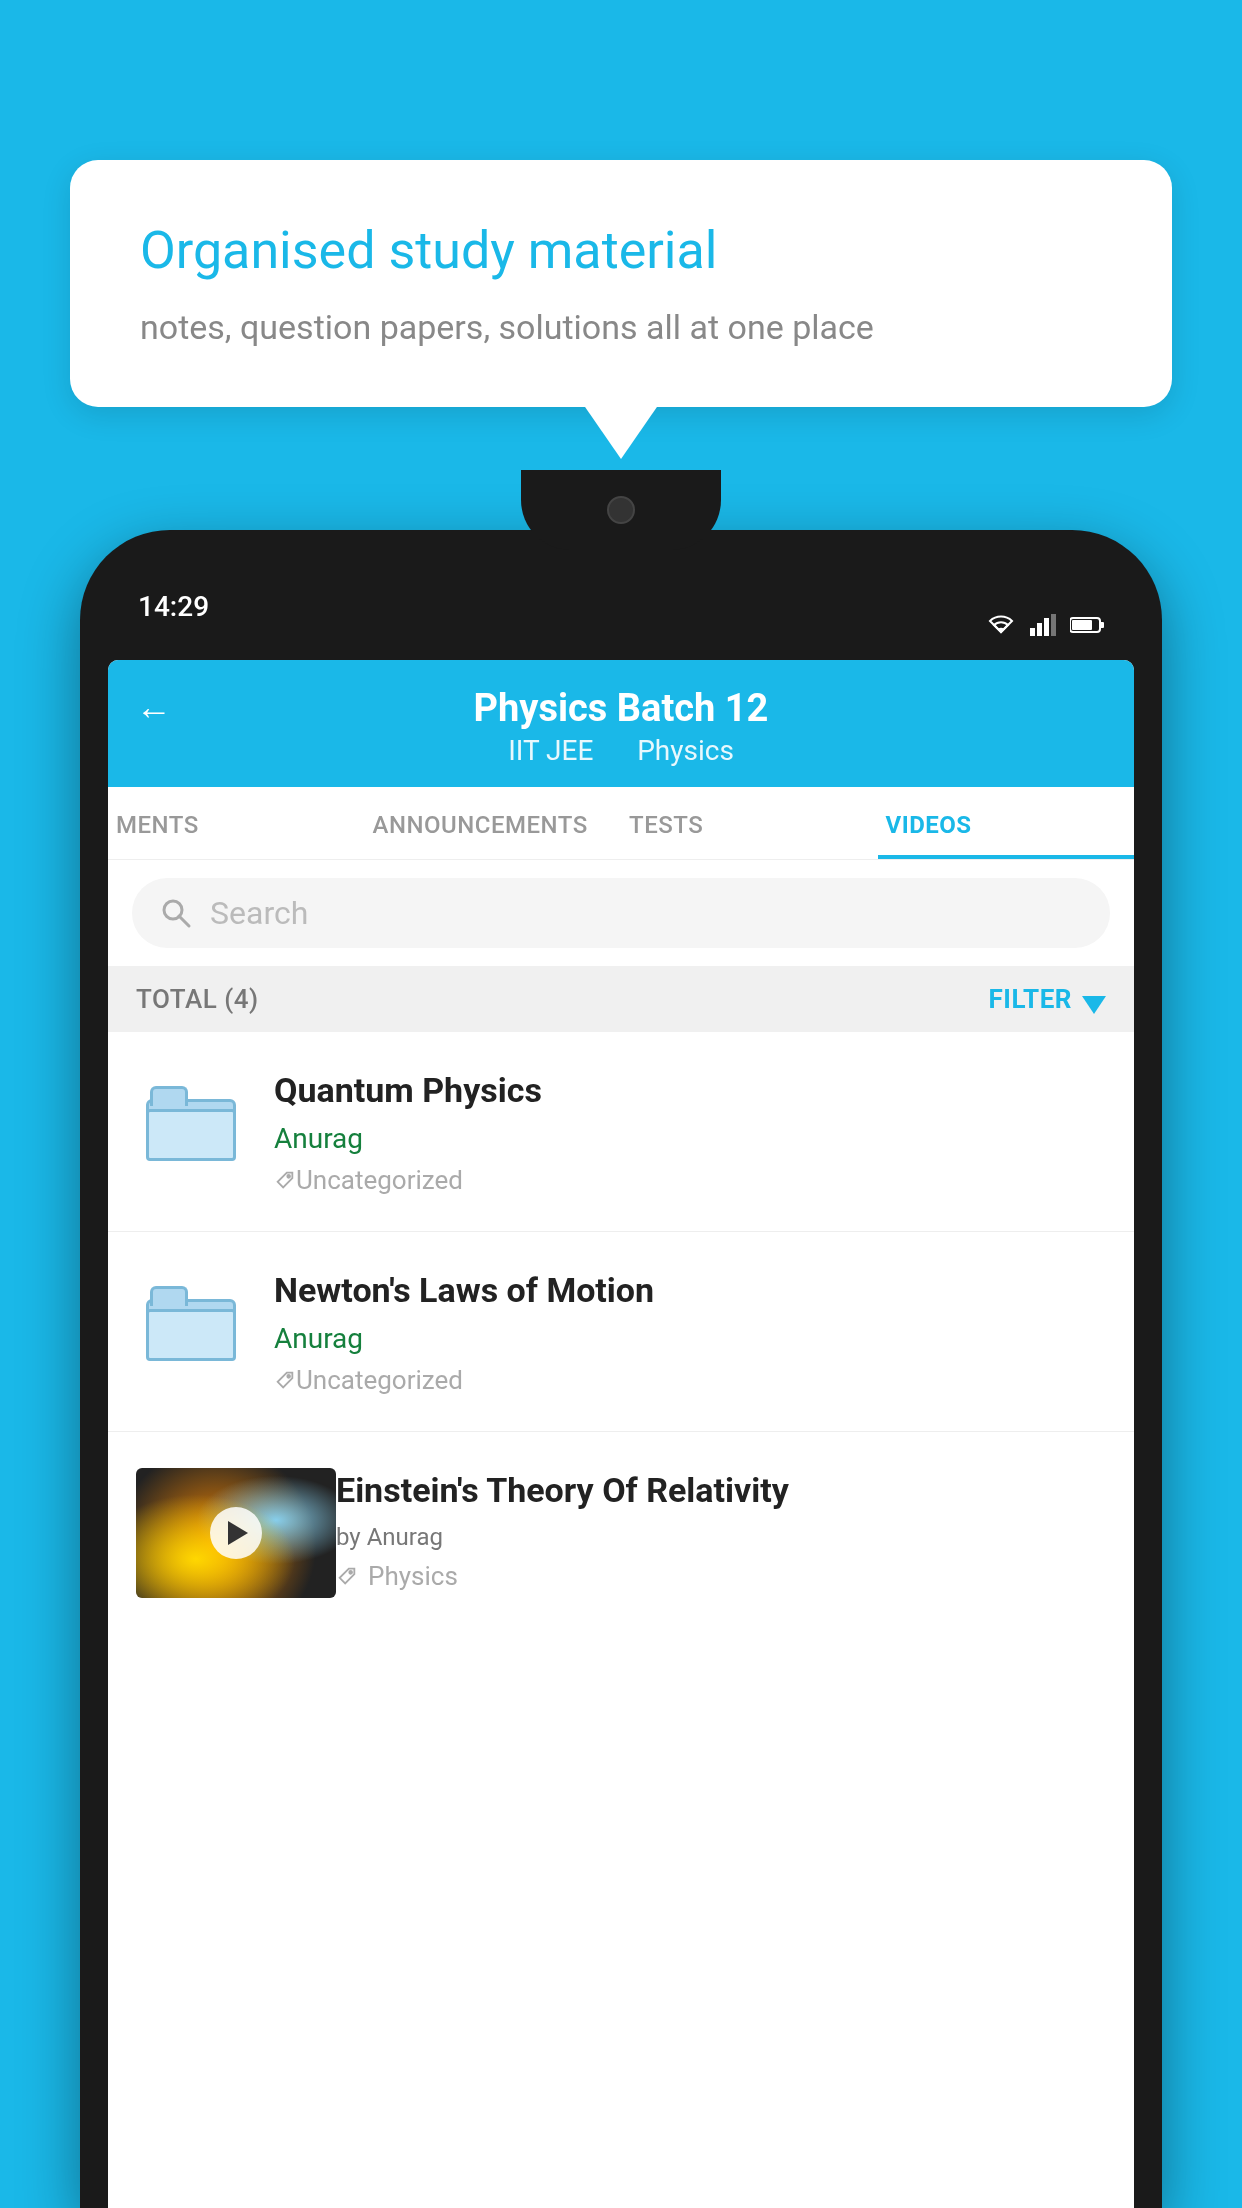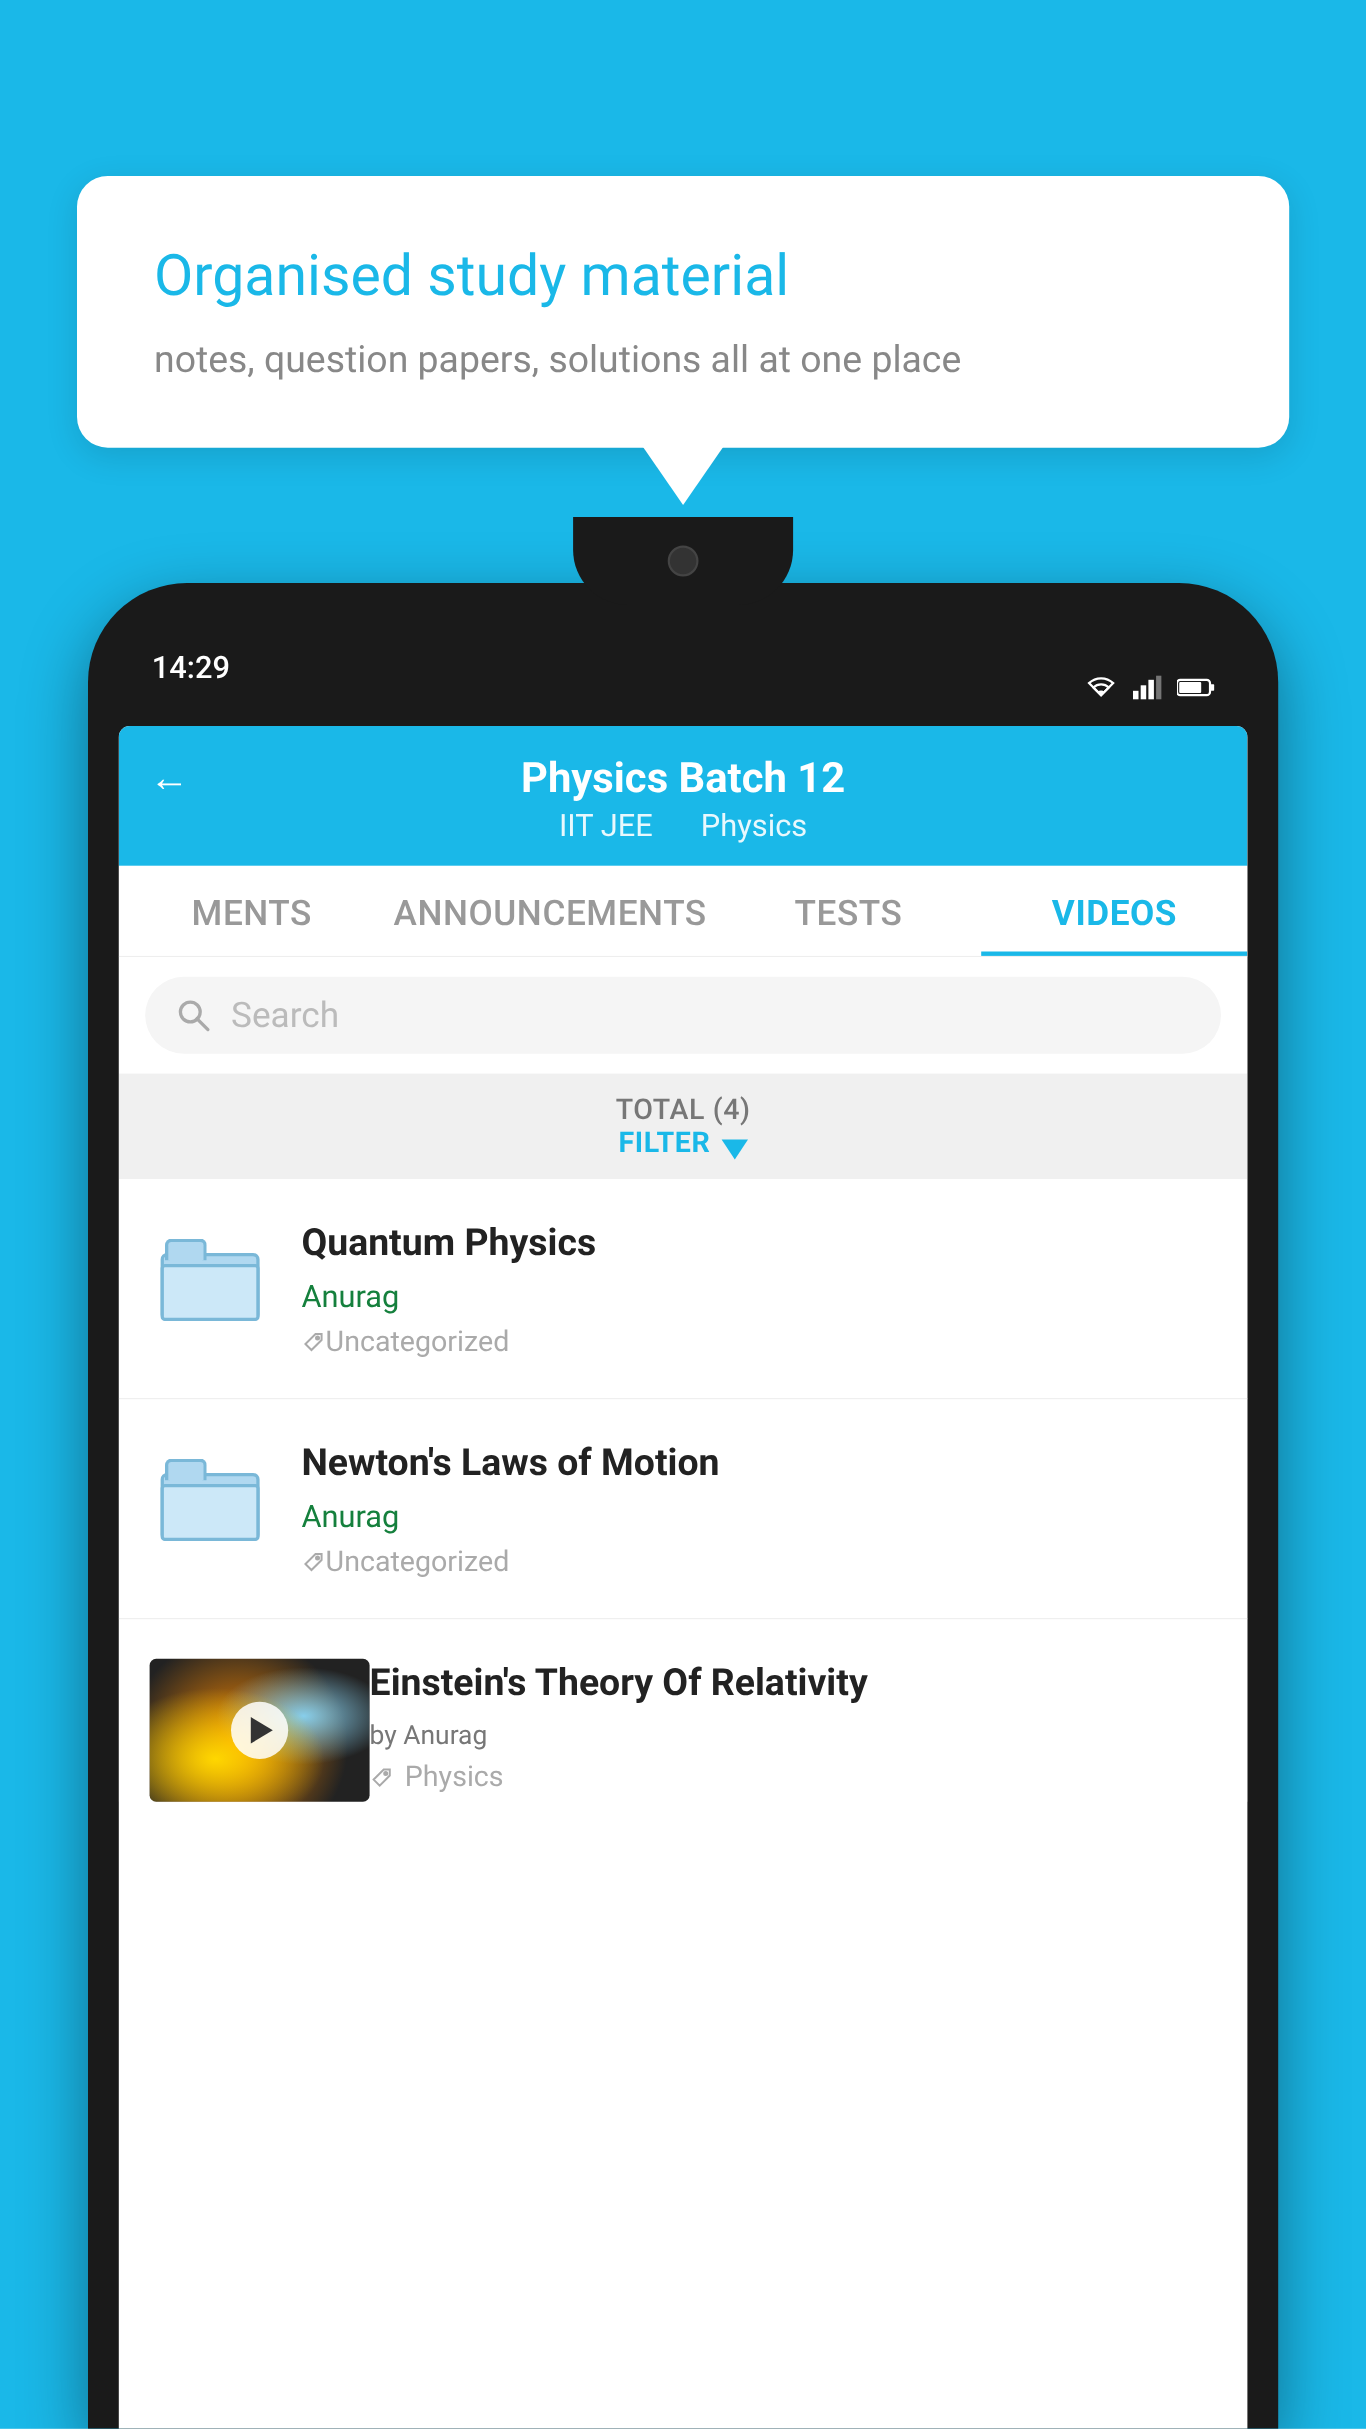--- a/index.html
+++ b/index.html
@@ -164,23 +164,22 @@
     
     .tabs {
       display: flex;
       background: white;
       border-bottom: 1px solid #eee;
       overflow: hidden;
     }
 
     .tab {
       flex: 1;
-      text-align: center;
       padding: 24px 8px 20px 8px;
-      font-size: 32px;
+      font-size: 24px;
       color: #999;
       font-weight: 500;
       letter-spacing: 0.5px;
       cursor: pointer;
       position: relative;
     }
 
     .tab.active {
       color: #1ab8e8;
       font-weight: 700;
@@ -216,21 +215,20 @@
       font-size: 32px;
     }
 
     
     .filter-bar {
       background: #f0f0f0;
       display: flex;
       justify-content: space-between;
       align-items: center;
       padding: 18px 28px;
-      flex-direction: column;
     }
 
     .total-count {
       color: #777;
       font-size: 26px;
       font-weight: 500;
       letter-spacing: 0.5px;
     }
 
     .filter-btn {

